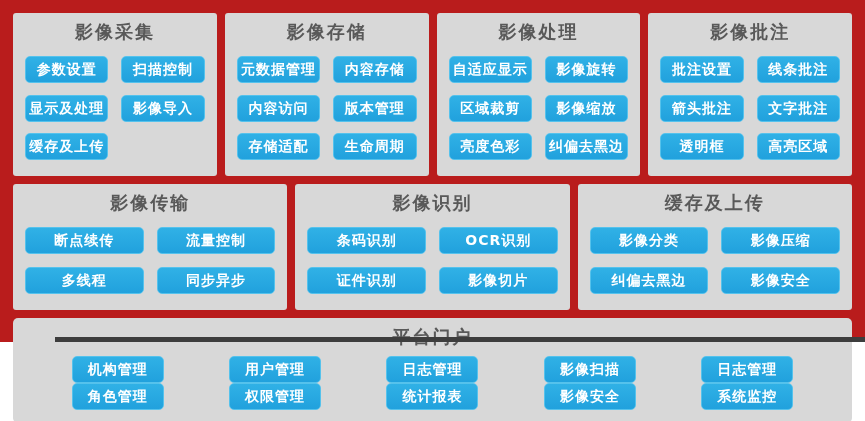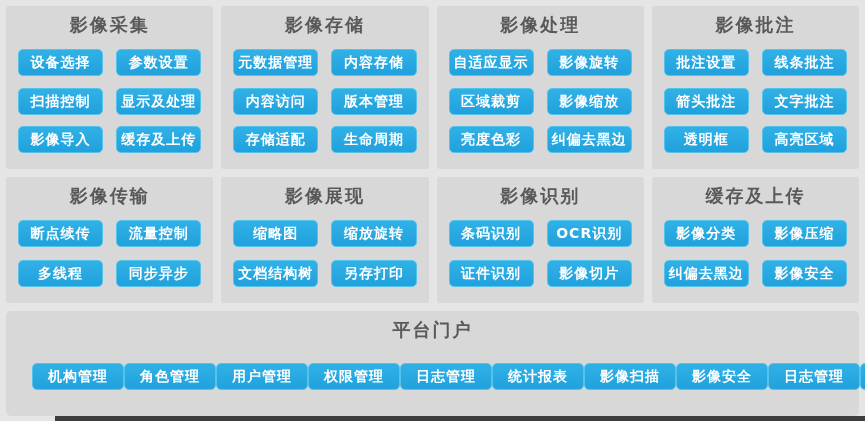--- a/index.html
+++ b/index.html
@@ -2,21 +2,21 @@
 <html><head>
 <meta charset="utf-8">
 <style>
   * { box-sizing: border-box; margin: 0; padding: 0; }
   html, body { background: #ffffff; }
   body {
     width: 865px; height: 421px;
     font-family: "DejaVu Sans", "Liberation Sans", sans-serif;
     overflow: hidden;
   }
-  .page { position: relative; width: 865px; height: 421px; padding: 6px; background: #e5e5e5; }
+  .page { position: relative; width: 865px; height: 342px; padding: 13px; background: #b91c1c; }
   .row { display: flex; gap: 8px; margin-bottom: 8px; }
   .row-top  { height: 163px; }
   .row-mid  { height: 126px; }
   .panel {
     background: #d8d8d8;
     border-radius: 3px;
     flex: 1 1 0;
     display: flex;
     flex-direction: column;
     min-width: 0;
@@ -63,43 +63,42 @@
     flex-direction: column;
   }
   .portal-grid {
     flex: 1 1 auto;
     display: grid;
     grid-template-columns: repeat(5, 1fr);
     padding: 0 26px 6px 26px;
   }
   .portal-col {
     display: flex;
-    flex-direction: row;
-    justify-content: flex-end;
+    flex-direction: column;
+    justify-content: center;
     align-items: center;
   }
   .portal-col .btn { width: 92px; }
   .footer-bar {
     position: absolute;
     bottom: 0; left: 55px; right: 0;
     height: 5px;
     background: #3d3d3d;
   }
 </style>
 </head>
 <body>
 
 <div class="page">
 
   <div class="row row-top">
 
     <section class="panel">
       <h2 class="panel-title">影像采集</h2>
       <div class="btn-grid">
-        <button class="btn">设备选择</button>
         <button class="btn">参数设置</button>
         <button class="btn">扫描控制</button>
         <button class="btn">显示及处理</button>
         <button class="btn">影像导入</button>
         <button class="btn">缓存及上传</button>
       </div>
     </section>
 
     <section class="panel">
       <h2 class="panel-title">影像存储</h2>
@@ -144,29 +143,20 @@
     <section class="panel">
       <h2 class="panel-title">影像传输</h2>
       <div class="btn-grid">
         <button class="btn">断点续传</button>
         <button class="btn">流量控制</button>
         <button class="btn">多线程</button>
         <button class="btn">同步异步</button>
       </div>
     </section>
 
-    <section class="panel">
-      <h2 class="panel-title">影像展现</h2>
-      <div class="btn-grid">
-        <button class="btn">缩略图</button>
-        <button class="btn">缩放旋转</button>
-        <button class="btn">文档结构树</button>
-        <button class="btn">另存打印</button>
-      </div>
-    </section>
 
     <section class="panel">
       <h2 class="panel-title">影像识别</h2>
       <div class="btn-grid">
         <button class="btn">条码识别</button>
         <button class="btn">OCR识别</button>
         <button class="btn">证件识别</button>
         <button class="btn">影像切片</button>
       </div>
     </section>

